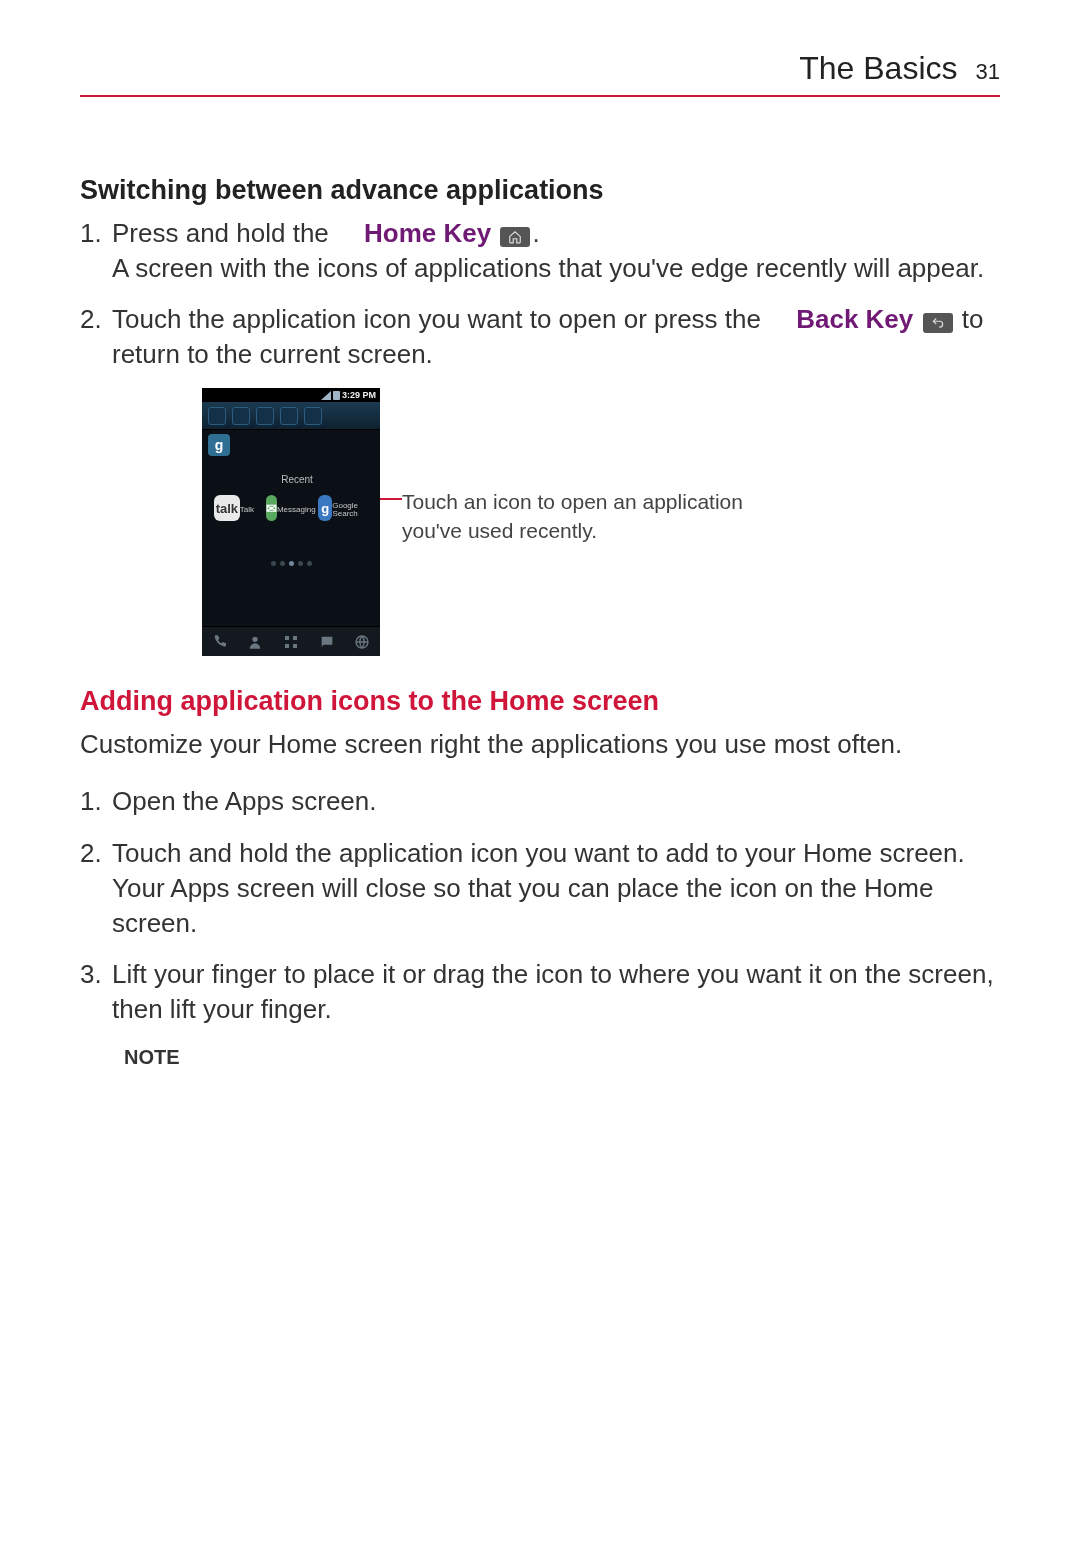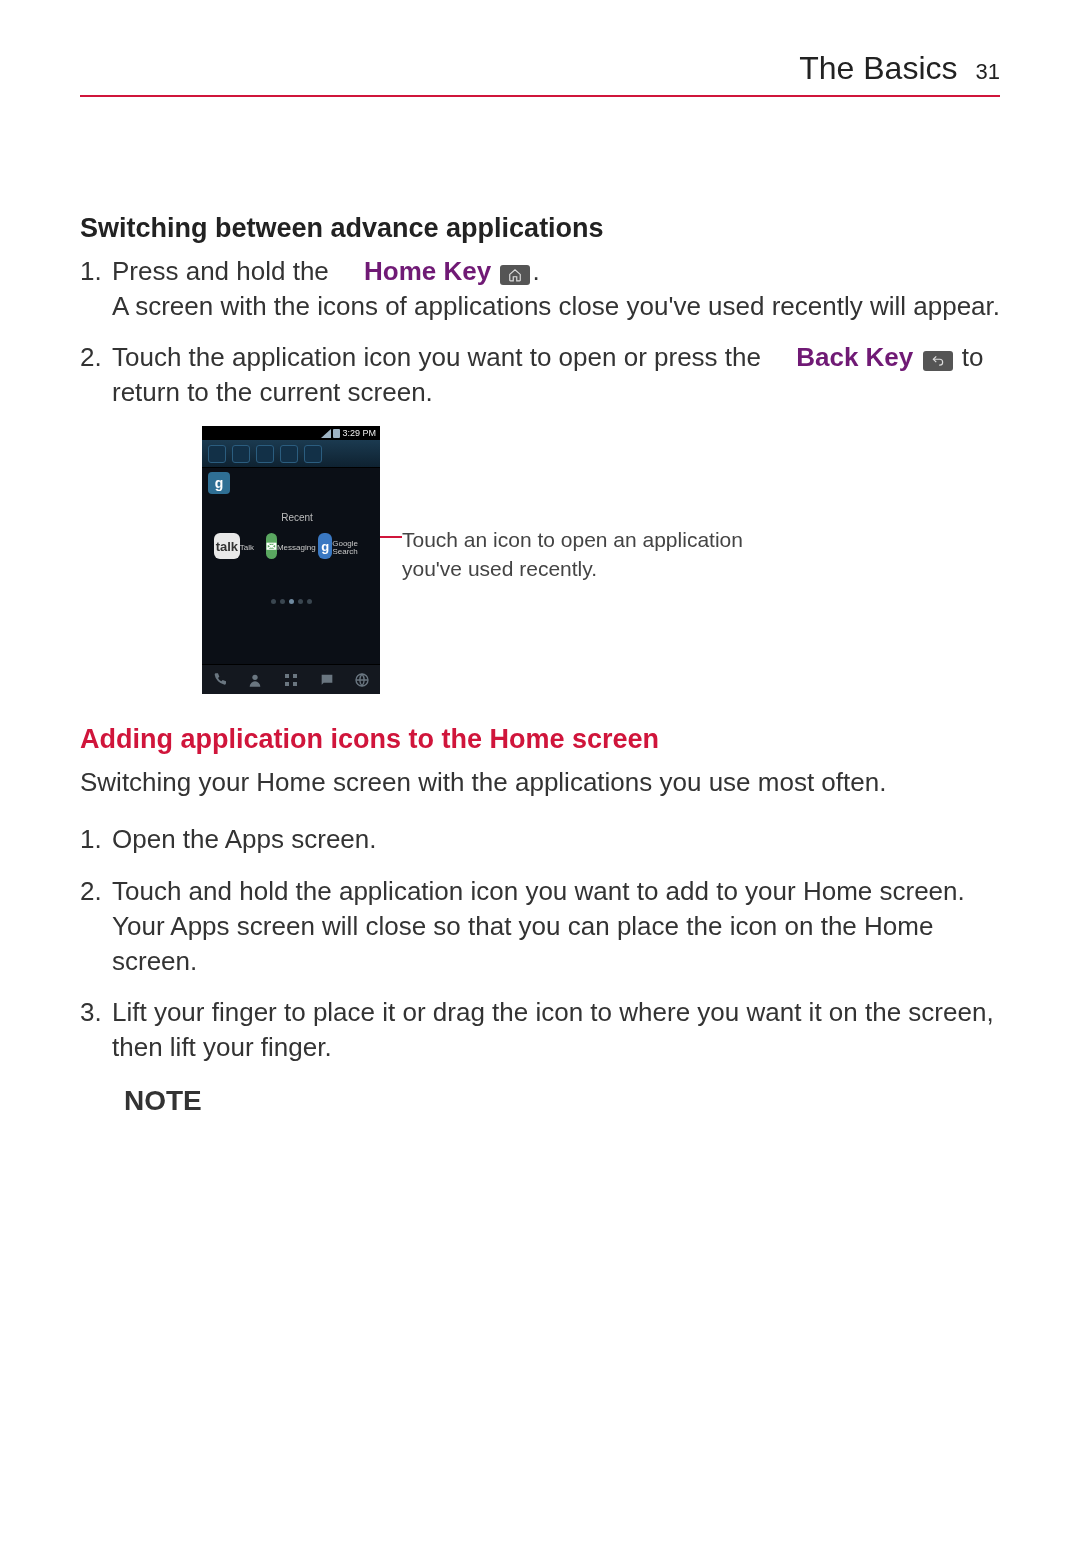--- a/index.html
+++ b/index.html
@@ -1,35 +1,35 @@
 <!DOCTYPE html>
 <html><head>
 <meta charset="utf-8">
 <style>
   * { box-sizing: border-box; margin: 0; padding: 0; }
   html, body { width: 1080px; height: 1552px; background: #fff; font-family: Arial, Helvetica, sans-serif; }
   .page { width: 1080px; height: 1552px; padding: 50px 80px 60px 80px; position: relative; }
-  .header-line { border-bottom: 2px solid #d0153b; margin-bottom: 116px; }
+  .header-line { border-bottom: 2px solid #d0153b; margin-bottom: 78px; }
   .header-row { display: flex; justify-content: flex-end; align-items: baseline; padding-bottom: 8px; gap: 18px; }
   .header-title { font-size: 32px; font-weight: 400; color: #222; }
   .page-number { font-size: 22px; color: #222; }
   .section-heading { font-size: 27px; font-weight: 700; color: #222; margin-bottom: 10px; }
   .section-heading.pink { color: #d0153b; font-weight: 600; margin-top: 30px; }
   ol.steps { list-style: none; margin: 0 0 12px 0; }
   ol.steps > li { display: flex; font-size: 26px; color: #333; line-height: 1.35; margin-bottom: 16px; }
   ol.steps > li .num { width: 32px; flex-shrink: 0; }
   ol.steps > li .txt { flex: 1; }
   .bold { font-weight: 600; color: #701a75; margin-left: 28px; }
   .inline-icon { display: inline-flex; align-items: center; justify-content: center; width: 30px; height: 20px; background: #555; border-radius: 3px; vertical-align: -2px; margin: 0 2px; }
   .inline-icon svg { width: 14px; height: 14px; }
   .para { font-size: 26px; color: #333; line-height: 1.35; margin-bottom: 22px; }
   .figure-wrap { display: flex; align-items: flex-start; margin: 12px 0 6px 122px; }
   .phone { width: 178px; height: 268px; background: #0b0f16; position: relative; font-family: Arial, sans-serif; color: #ddd; }
   .status-bar { height: 14px; background: #000; display: flex; justify-content: flex-end; align-items: center; gap: 2px; padding: 0 4px; }
-  .status-time { font-size: 9px; font-weight: 400; color: #eee; }
+  .status-time { font-size: 9px; font-weight: 700; color: #eee; }
   .signal { width:0; height:0; border-left:10px solid transparent; border-bottom:9px solid #9fb4c4; }
   .batt { width: 7px; height: 9px; background: #9fb4c4; border-radius:1px; }
   .quick-row { height: 28px; background: linear-gradient(#1b3a50,#0e2231); display:flex; align-items:center; gap:6px; padding:0 6px; border-bottom:1px solid #000; }
   .quick-row .q { width:18px; height:18px; background:#123047; border-radius:3px; border:1px solid #2b5d7f; }
   .srch { height:34px; background:#0b0f16; padding:4px 6px; }
   .srch .box { width:22px; height:22px; background:#2f6f94; border-radius:4px; display:flex; align-items:center; justify-content:center; }
   .srch .box .g { color:#fff; font-size:14px; font-weight:700; }
   .recent-label { text-align:center; font-size:10px; color:#bdbdbd; margin-top:10px;padding-left:12px; }
   .recent-row { display:flex; justify-content:flex-start; gap:12px; padding:10px 0 0 12px; }
   .app { display:flex; flex-direction:row; align-items:center; width:40px; }
@@ -40,21 +40,21 @@
   .gsrch-ico { background:#3a78c2; color:#fff; }
   .dots-row { display:flex; justify-content:center; gap:4px; margin-top:40px; }
   .dots-row .d { width:5px; height:5px; border-radius:50%; background:#3a4650; }
   .dots-row .d.on { background:#6f8aa0; }
   .nav-row { position:absolute; bottom:0; left:0; right:0; height:30px; background:#14181f; display:flex; justify-content:space-around; align-items:center; border-top:1px solid #000; }
   .nav-row .n { width:22px; height:22px; display:flex; align-items:center; justify-content:center; color:#6a7680; }
   .nav-row .n svg { width:16px; height:16px; }
   .callout { position: relative; margin-left: 22px; margin-top: 100px; }
   .callout-line { position:absolute; left:-22px; top:10px; width:22px; height:2px; background:#d0153b; }
   .callout-text { font-size: 21px; color: #444; line-height:1.35; max-width: 360px; }
-  .note-row { display:flex; font-size:28px; color:#333; line-height:1.4; margin-top:12px; padding-left:44px; }
+  .note-row { display:flex; font-size:20px; color:#333; line-height:1.4; margin-top:12px; padding-left:44px; }
   .note-label { font-weight:700; width:70px; flex-shrink:0; }
   .note-text { flex:1; }
 </style>
 </head>
 <body>
 
 <div class="page">
 
   <div class="header-line">
     <div class="header-row">
@@ -68,21 +68,21 @@
   <ol class="steps">
     <li>
       <span class="num">1.</span>
       <span class="txt">
         <span>Press and hold the </span><span class="bold">Home Key</span>
         <span class="inline-icon">
           <svg viewBox="0 0 24 24" fill="none" stroke="#ddd" stroke-width="2">
               <path d="M3 11l9-8 9 8v10a1 1 0 0 1-1 1h-5v-7h-6v7H4a1 1 0 0 1-1-1z"></path>
             </svg>
         </span><span>.</span><br>
-        <span>A screen with the icons of applications close you've used recently will appear.</span>
+        <span>A screen with the icons of applications that you've edge recently will appear.</span>
       </span>
     </li>
     <li>
       <span class="num">2.</span>
       <span class="txt">
         <span>Touch the application icon you want to open or press the </span><span class="bold">Back Key</span>
         <span class="inline-icon">
           <svg viewBox="0 0 24 24" fill="none" stroke="#ddd" stroke-width="2">
               <path d="M9 14l-5-5 5-5"></path>
               <path d="M4 9h11a5 5 0 0 1 0 10h-1"></path>
@@ -168,21 +168,21 @@
       </div>
     </div>
     <div class="callout">
       <div class="callout-line"></div>
       <div class="callout-text">Touch an icon to open an application you've used recently.</div>
     </div>
   </div>
 
   <div class="section-heading pink">Adding application icons to the Home screen</div>
 
-  <div class="para">Switching your Home screen with the applications you use most often.</div>
+  <div class="para">Customize your Home screen right the applications you use most often.</div>
 
   <ol class="steps">
     <li>
       <span class="num">1.</span>
       <span class="txt">Open the Apps screen.</span>
     </li>
     <li>
       <span class="num">2.</span>
       <span class="txt">Touch and hold the application icon you want to add to your Home screen. Your Apps screen will close so that you can place the icon on the Home screen.</span>
     </li>

